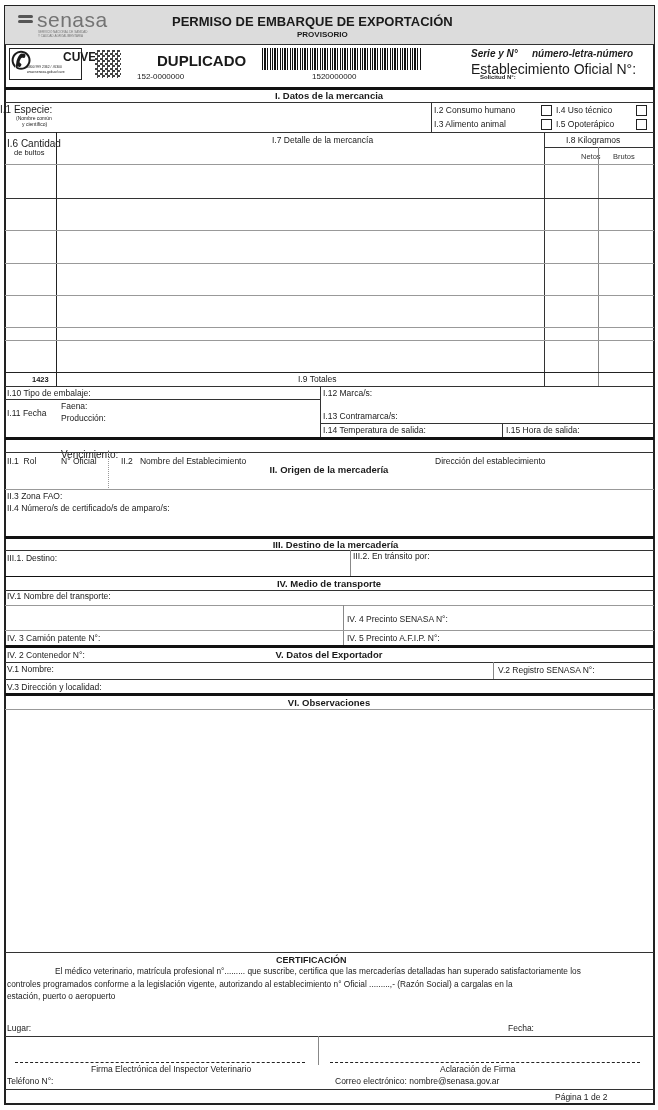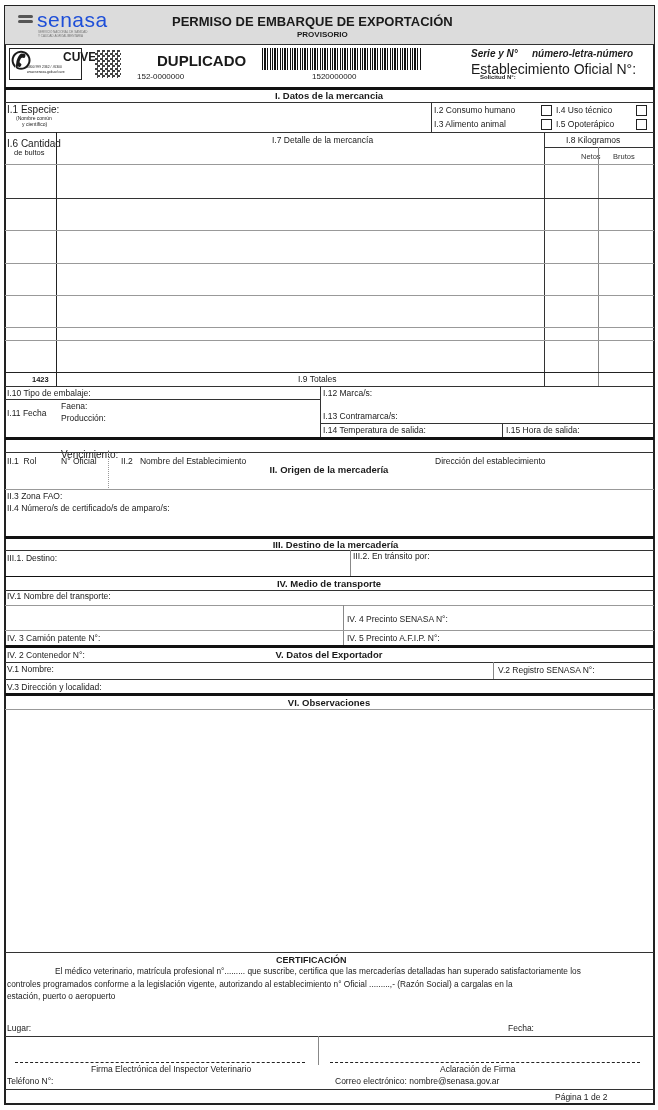--- a/index.html
+++ b/index.html
@@ -23,21 +23,21 @@
 </head>
 <body>
 
 <div class="box" style="left:4px;top:5px;width:651px;height:1100px;border:2px solid #222;"></div>
 
 <div class="box" style="left:5px;top:6px;width:649px;height:38px;background:#dcdcdc;"></div>
 <div class="abs" style="left:18px;top:15px;width:15px;height:9px;">
   <div style="position:absolute;left:0;top:0;width:15px;height:3px;background:#555;border-radius:2px;"></div>
   <div style="position:absolute;left:0;top:5px;width:15px;height:3px;background:#555;border-radius:2px;"></div>
 </div>
-<div class="txt" style="left:37px;top:9px;font-size:21px;color:#1d4ed8;letter-spacing:.5px;">senasa</div>
+<div class="txt" style="left:37px;top:9px;font-size:21px;color:#737373;letter-spacing:.5px;">senasa</div>
 <div class="txt" style="left:38px;top:31px;font-size:3px;color:#777;">SERVICIO NACIONAL DE SANIDAD</div>
 <div class="txt" style="left:38px;top:35px;font-size:3px;color:#777;">Y CALIDAD AGROALIMENTARIA</div>
 <div class="txt" style="left:172px;top:15px;font-size:13px;font-weight:bold;">PERMISO DE EMBARQUE DE EXPORTACIÓN</div>
 <div class="txt" style="left:291px;top:31px;font-size:8px;font-weight:bold;padding-left:6px;">PROVISORIO</div>
 
 <div class="hl" style="left:5px;top:44px;width:649px;border-top:1px solid #333;"></div>
 
 <div class="box" style="left:9px;top:48px;width:73px;height:32px;border:1.5px solid #222;"></div>
 <div class="txt" style="left:11px;top:49px;font-size:24px;font-weight:bold;">✆</div>
 <div class="txt" style="left:27px;top:51px;font-size:12px;font-weight:bold;padding-left:36px;">CUVE</div>
@@ -55,21 +55,21 @@
 
 <div class="txt" style="left:471px;top:49px;font-size:10px;font-weight:bold;font-style:italic;">Serie y N°</div>
 <div class="txt" style="left:532px;top:49px;font-size:10px;font-style:italic;font-weight:bold;color:#222;">número-letra-número</div>
 <div class="txt" style="left:471px;top:62px;font-size:14px;">Establecimiento Oficial N°:</div>
 <div class="txt" style="left:480px;top:74px;font-size:6px;font-weight:bold;">Solicitud N°:</div>
 
 <div class="hl" style="left:5px;top:87px;width:649px;border-top:3px solid #111;"></div>
 <div class="sec" style="top:90px;">I. Datos de la mercancia</div>
 <div class="hl" style="left:5px;top:102px;width:649px;"></div>
 
-<div class="txt" style="left:7px;top:105px;font-size:10px;">I.1 Especie:</div>
+<div class="txt" style="left:0;top:105px;font-size:10px;">I.1 Especie:</div>
 <div class="txt" style="left:16px;top:116px;font-size:5px;">(Nombre común</div>
 <div class="txt" style="left:22px;top:122px;font-size:5px;">y científico)</div>
 <div class="vl" style="left:431px;top:102px;height:30px;"></div>
 
 <div class="txt" style="left:434px;top:106px;font-size:8.5px;">I.2 Consumo humano</div>
 <div class="cb" style="left:541px;top:105px;"></div>
 <div class="txt" style="left:434px;top:120px;font-size:8.5px;">I.3 Alimento animal</div>
 <div class="cb" style="left:541px;top:119px;"></div>
 <div class="txt" style="left:556px;top:106px;font-size:8.5px;">I.4 Uso técnico</div>
 <div class="cb" style="left:636px;top:105px;"></div>

